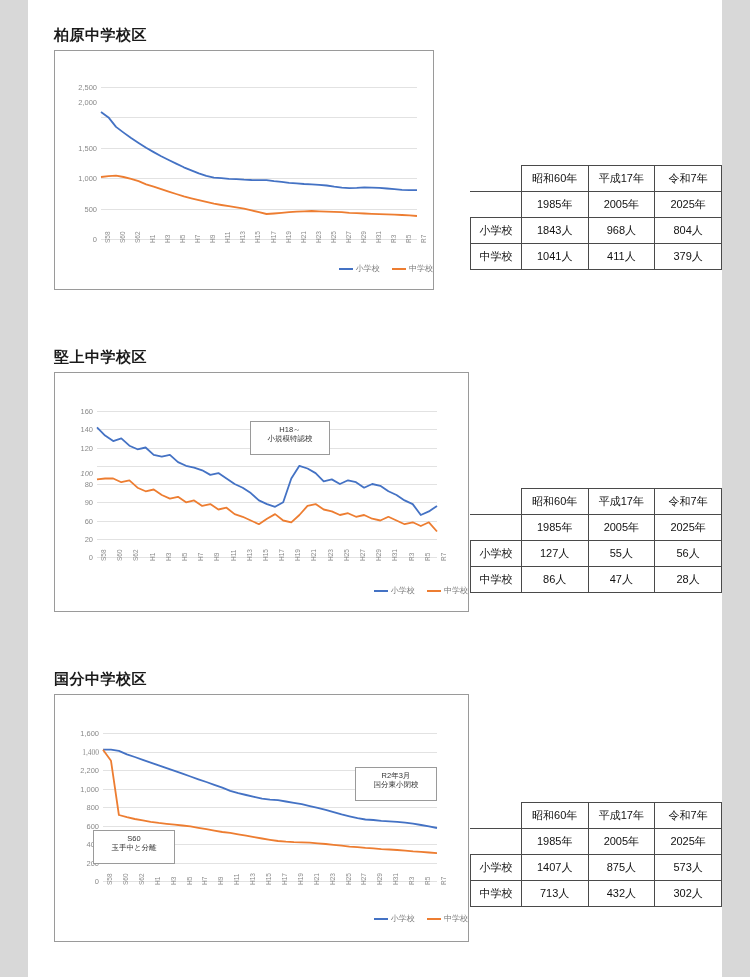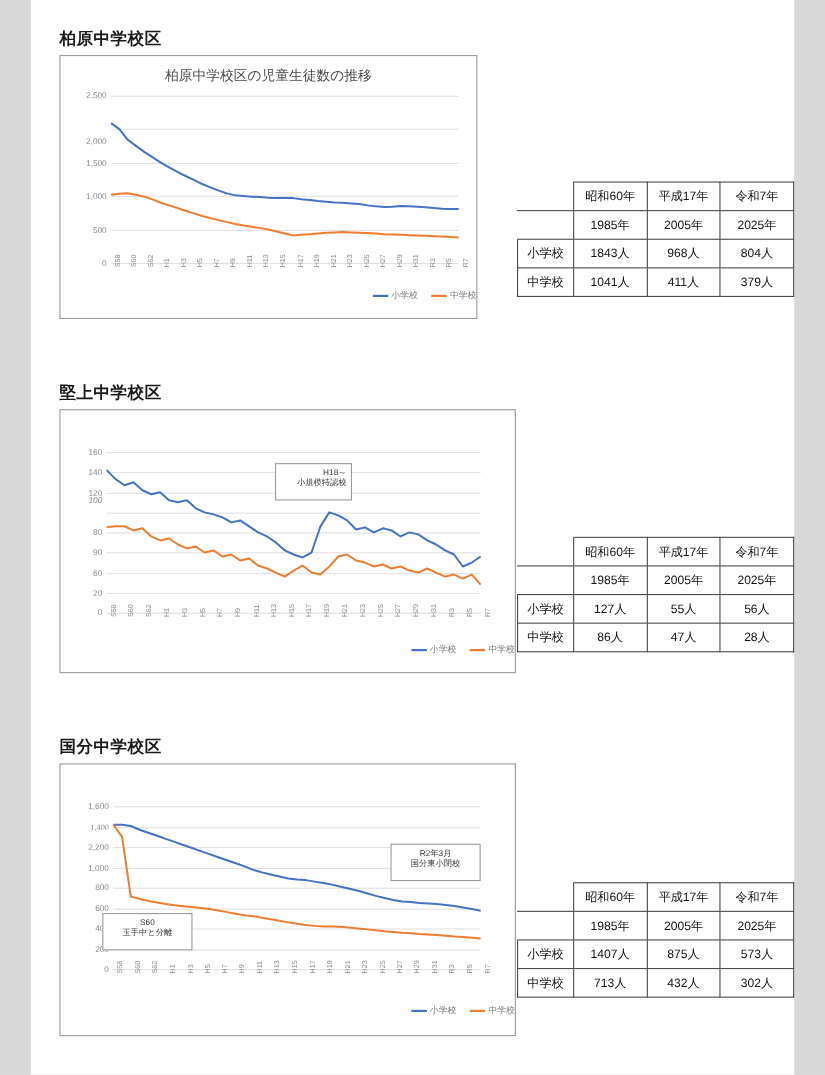--- a/index.html
+++ b/index.html
@@ -144,32 +144,31 @@
   }
 </style>
 </head>
 <body>
 
 <div id="page">
 
   <div class="section" style="top:20px;">
     <div class="section-title" style="top:6px;">柏原中学校区</div>
     <div class="chart-box" style="top:30px;width:380px;height:240px;">
-      <div class="chart-title" style="top:10px;">柏原中学校区の児童生徒数の推移</div>
       <div class="plot" id="plot0" style="left:46px;top:36px;width:316px;height:152px;">
           <div class="gridline" style="top: 152px;"></div>
           <div class="ytick" style="top: 152px; width: 40px; left: -44px;">0</div>
           <div class="gridline" style="top: 121.6px;"></div>
           <div class="ytick" style="top: 121.6px; width: 40px; left: -44px;">500</div>
           <div class="gridline" style="top: 91.2px;"></div>
           <div class="ytick" style="top: 91.2px; width: 40px; left: -44px;">1,000</div>
           <div class="gridline" style="top: 60.8px;"></div>
           <div class="ytick" style="top: 60.8px; width: 40px; left: -44px;">1,500</div>
           <div class="gridline" style="top: 30.4px;"></div>
-          <div class="ytick" style="top: 41px; width: 40px; left: -44px;">2,000</div>
+          <div class="ytick" style="top: 15px; width: 40px; left: -44px;">2,000</div>
           <div class="gridline" style="top: 0px;"></div>
           <div class="ytick" style="top: 0px; width: 40px; left: -44px;">2,500</div>
           <div class="xtick" style="left: 3px; top: 156px;">S58</div>
           <div class="xtick" style="left: 18.0476px; top: 156px;">S60</div>
           <div class="xtick" style="left: 33.0952px; top: 156px;">S62</div>
           <div class="xtick" style="left: 48.1429px; top: 156px;">H1</div>
           <div class="xtick" style="left: 63.1905px; top: 156px;">H3</div>
           <div class="xtick" style="left: 78.2381px; top: 156px;">H5</div>
           <div class="xtick" style="left: 93.2857px; top: 156px;">H7</div>
           <div class="xtick" style="left: 108.333px; top: 156px;">H9</div>
@@ -235,21 +234,21 @@
           <div class="ytick" style="top: 146px; width: 40px; left: -44px;">0</div>
           <div class="gridline" style="top: 127.75px;"></div>
           <div class="ytick" style="top: 127.75px; width: 40px; left: -44px;">20</div>
           <div class="gridline" style="top: 109.5px;"></div>
           <div class="ytick" style="top: 109.5px; width: 40px; left: -44px;">60</div>
           <div class="gridline" style="top: 91.25px;"></div>
           <div class="ytick" style="top: 91.25px; width: 40px; left: -44px;">90</div>
           <div class="gridline" style="top: 73px;"></div>
           <div class="ytick" style="top: 73px; width: 40px; left: -44px;">80</div>
           <div class="gridline" style="top: 54.75px;"></div>
-          <div class="ytick" style="top: 44px; width: 40px; left: -44px; font-style: italic;">100</div>
+          <div class="ytick" style="top: 62px; width: 40px; left: -44px; font-style: italic;">100</div>
           <div class="gridline" style="top: 36.5px;"></div>
           <div class="ytick" style="top: 36.5px; width: 40px; left: -44px;">120</div>
           <div class="gridline" style="top: 18.25px;"></div>
           <div class="ytick" style="top: 18.25px; width: 40px; left: -44px;">140</div>
           <div class="gridline" style="top: 0px;"></div>
           <div class="ytick" style="top: 0px; width: 40px; left: -44px;">160</div>
           <div class="xtick" style="left: 3px; top: 150px;">S58</div>
           <div class="xtick" style="left: 19.1905px; top: 150px;">S60</div>
           <div class="xtick" style="left: 35.381px; top: 150px;">S62</div>
           <div class="xtick" style="left: 51.5714px; top: 150px;">H1</div>
@@ -269,21 +268,21 @@
           <div class="xtick" style="left: 278.238px; top: 150px;">H29</div>
           <div class="xtick" style="left: 294.429px; top: 150px;">H31</div>
           <div class="xtick" style="left: 310.619px; top: 150px;">R3</div>
           <div class="xtick" style="left: 326.81px; top: 150px;">R5</div>
           <div class="xtick" style="left: 343px; top: 150px;">R7</div>
           <svg class="series" width="340" height="146">
             <polyline points="0.0,16.4 8.1,24.6 16.2,30.1 24.3,27.4 32.4,34.7 40.5,38.3 48.6,36.5 56.7,43.8 64.8,45.6 72.9,43.8 81.0,51.1 89.0,54.8 97.1,56.6 105.2,59.3 113.3,63.9 121.4,62.1 129.5,67.5 137.6,73.0 145.7,76.7 153.8,82.1 161.9,89.4 170.0,93.1 178.1,95.8 186.2,91.3 194.3,67.5 202.4,54.8 210.5,57.5 218.6,62.1 226.7,70.3 234.8,68.4 242.9,73.0 251.0,69.3 259.0,71.2 267.1,76.7 275.2,73.0 283.3,74.8 291.4,80.3 299.5,84.0 307.6,89.4 315.7,93.1 323.8,104.0 331.9,100.4 340.0,94.9" fill="none" stroke="#4472c4" stroke-width="1.8" stroke-linejoin="round"></polyline>
             <polyline points="0.0,68.4 8.1,67.5 16.2,67.5 24.3,71.2 32.4,69.3 40.5,76.7 48.6,80.3 56.7,78.5 64.8,84.0 72.9,87.6 81.0,85.8 89.0,91.3 97.1,89.4 105.2,94.9 113.3,93.1 121.4,98.5 129.5,96.7 137.6,103.1 145.7,105.8 153.8,109.5 161.9,113.2 170.0,107.7 178.1,103.1 186.2,109.5 194.3,111.3 202.4,104.0 210.5,94.9 218.6,93.1 226.7,98.5 234.8,100.4 242.9,104.0 251.0,102.2 259.0,105.8 267.1,104.0 275.2,107.7 283.3,109.5 291.4,105.8 299.5,109.5 307.6,113.2 315.7,111.3 323.8,115.0 331.9,111.3 340.0,120.5" fill="none" stroke="#ed7d31" stroke-width="1.8" stroke-linejoin="round"></polyline>
           </svg>
         </div>
-      <div class="callout" style="left:195px;top:48px;width:70px;height:34px;text-align:right;">H18～
+      <div class="callout" style="left:195px;top:48px;width:80px;height:34px;">H18～
 小規模特認校</div>
       <div class="legend" style="top:212px;">
         <span class="sw" style="background:#4472c4"></span><span class="lb">小学校</span>
         <span class="sw" style="background:#ed7d31"></span><span class="lb">中学校</span>
       </div>
     </div>
     <table class="stat" style="left:442px;top:148px;">
       <tbody>
           <tr>
         <td class="rowhdr blank"></td>

